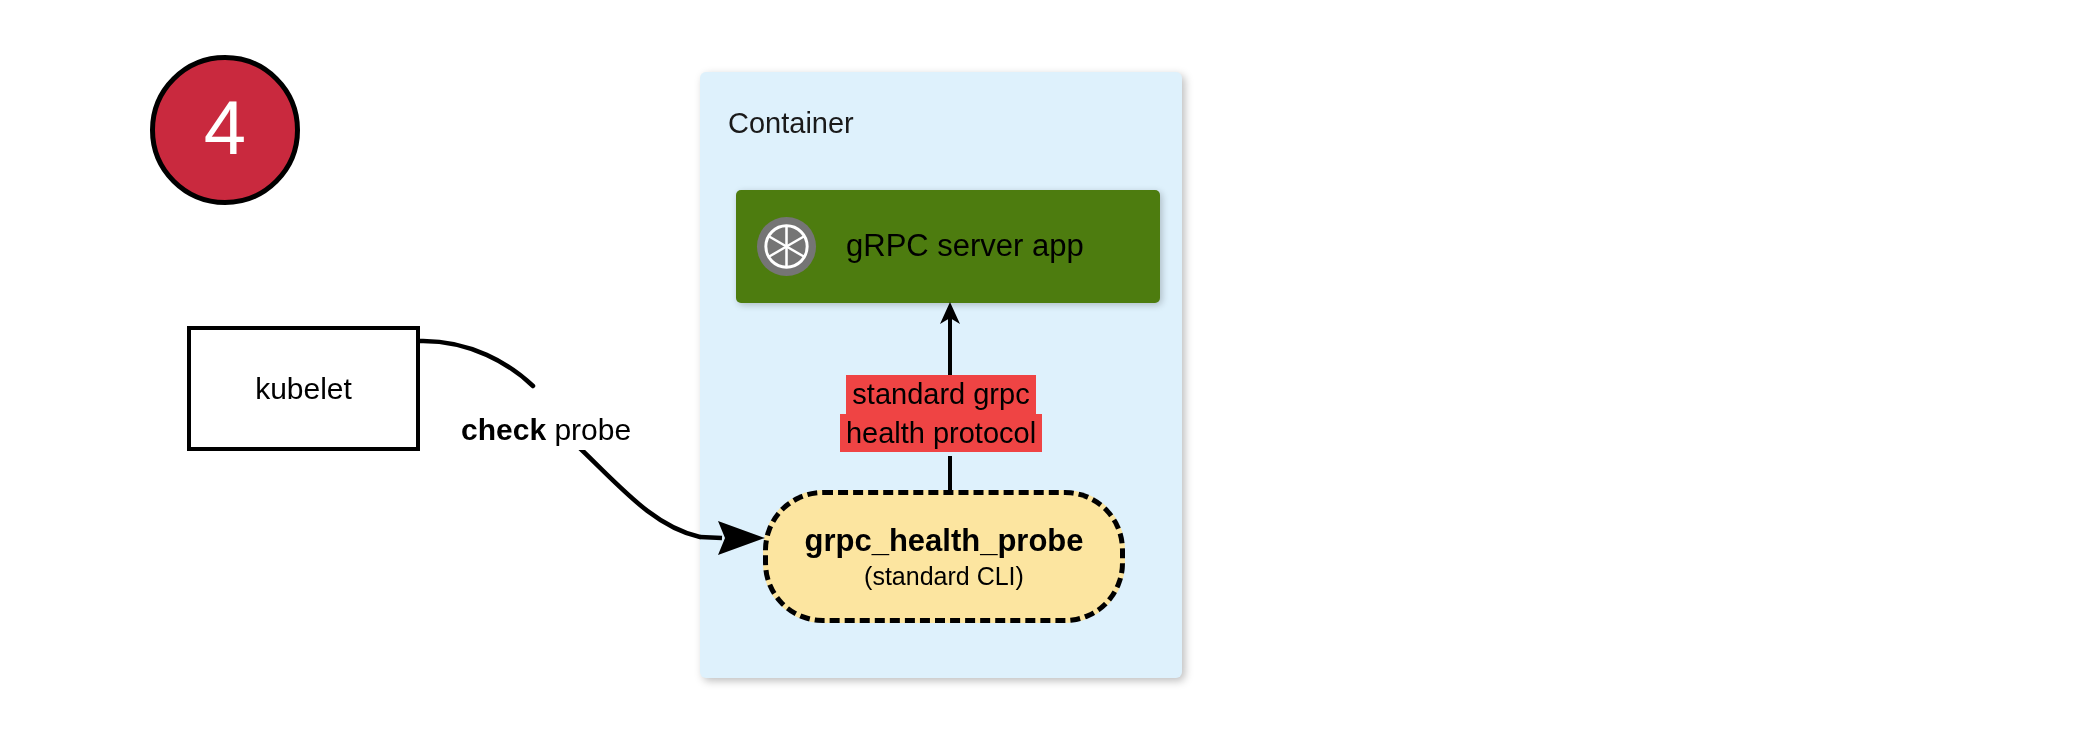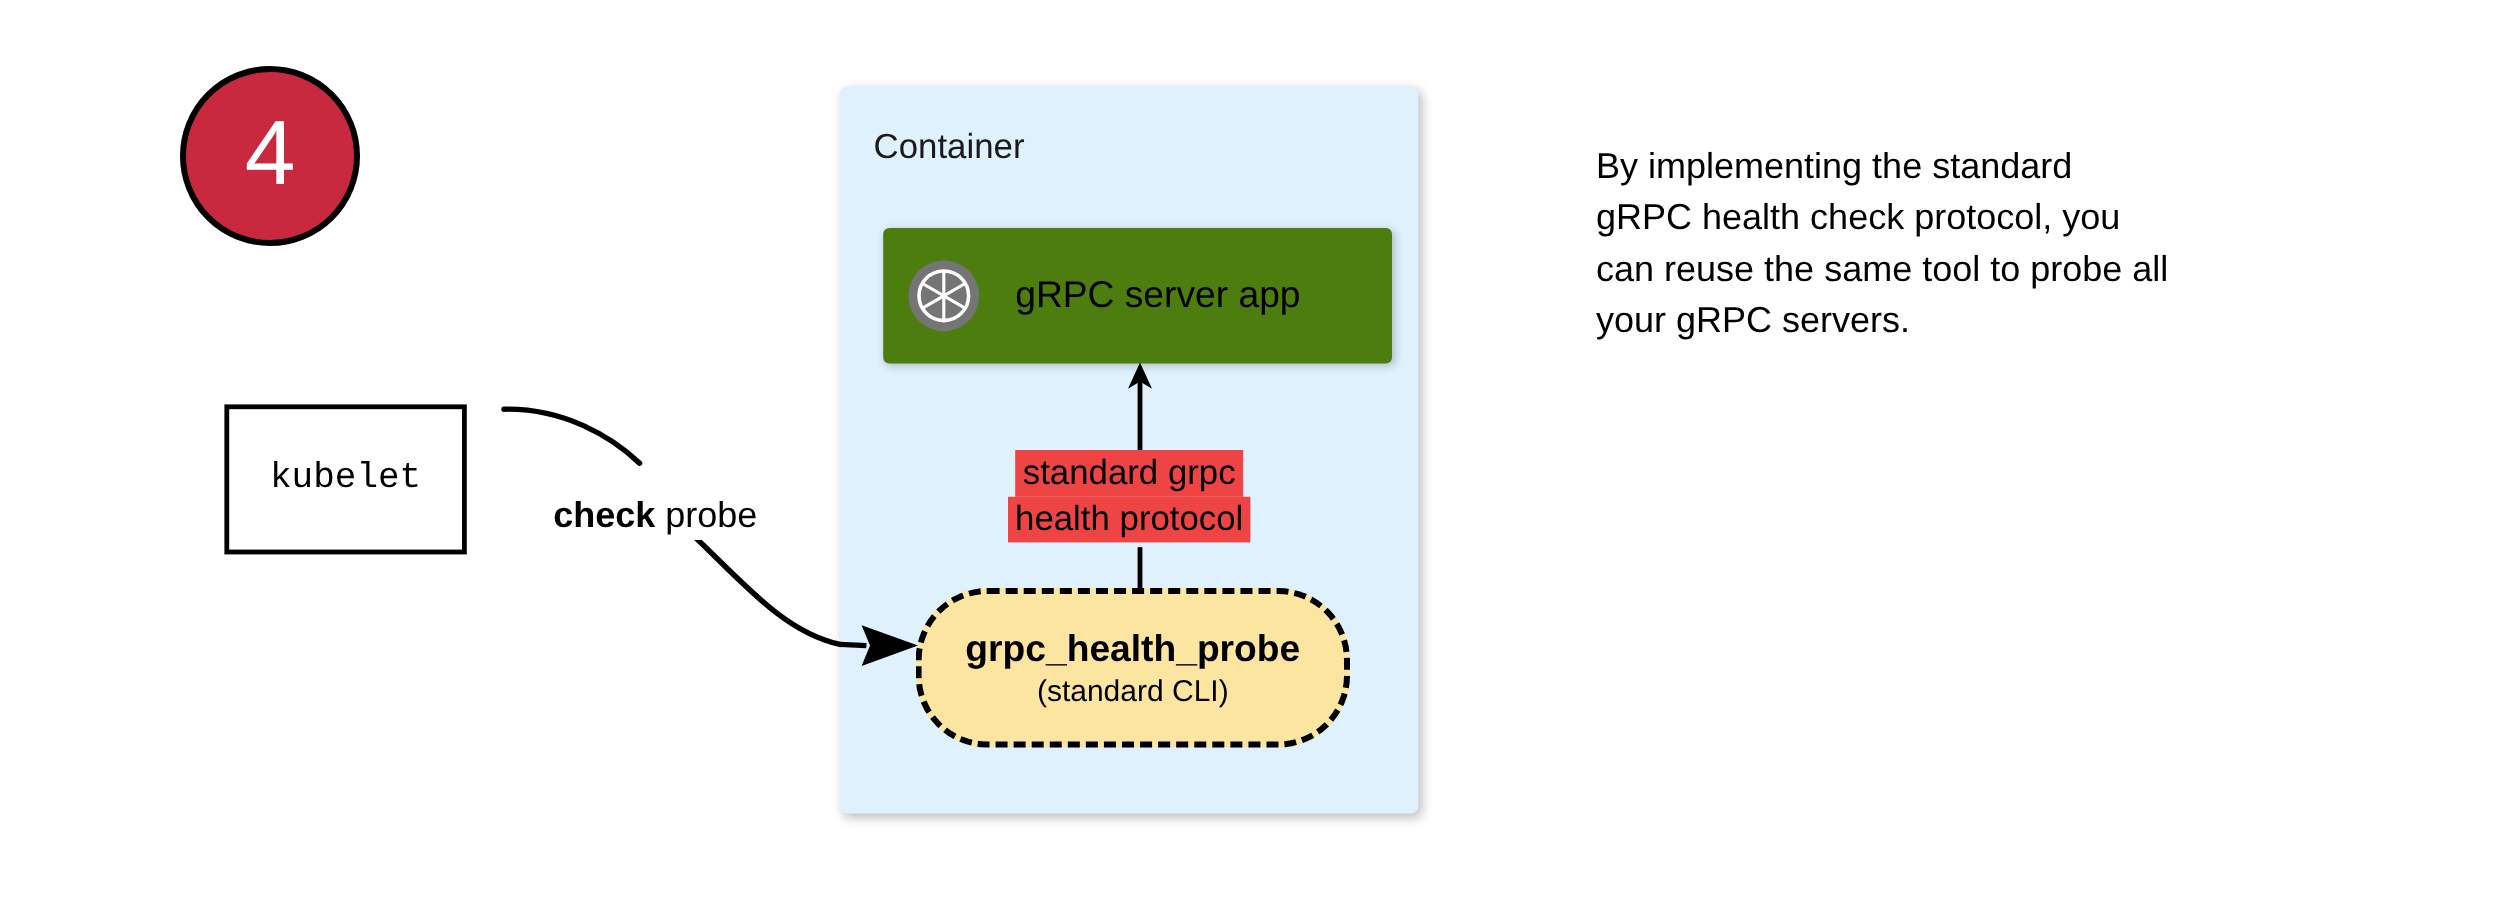--- a/index.html
+++ b/index.html
@@ -152,30 +152,29 @@
     line-height: 1.2;
     color: #000000;
     white-space: nowrap;
     margin-top: 2px;
   }
 
   
   #kubelet-box {
     position: absolute;
     left: 187px;
-    top: 337px;
-    width: 202px;
+    top: 326px;
+    width: 233px;
     height: 125px;
     background: #ffffff;
     border: 4px solid #000000;
     box-sizing: border-box;
     display: flex;
     align-items: center;
     justify-content: center;
-    font-family: Liberation Mono, monospace;
   }
   #kubelet-label {
     font-size: 30px;
     line-height: 1.1;
     color: #000000;
     white-space: nowrap;
   }
 
   
   #exec-arrow-svg {
@@ -280,20 +279,14 @@
 
     <path d="M168,107 C215,150 250,196 300,207" stroke="#000000" stroke-width="4.5" fill="none" stroke-linecap="round"></path>
 
     <path d="M365,208 L318,191 L325,208 L318,225 Z" fill="#000000"></path>
     <path d="M300,207 L322,208" stroke="#000000" stroke-width="4.5" fill="none"></path>
   </svg>
   <div id="exec-probe-label">
     <span class="kw">check</span><span> probe</span>
   </div>
 
-  <div id="side-note">
-    <span class="ln">By implementing the standard</span>
-    <span class="ln">gRPC health check protocol, you</span>
-    <span class="ln">can reuse the same tool to probe all</span>
-    <span class="ln">your gRPC servers.</span>
-  </div>
 
 </div>
 
 </body></html>

